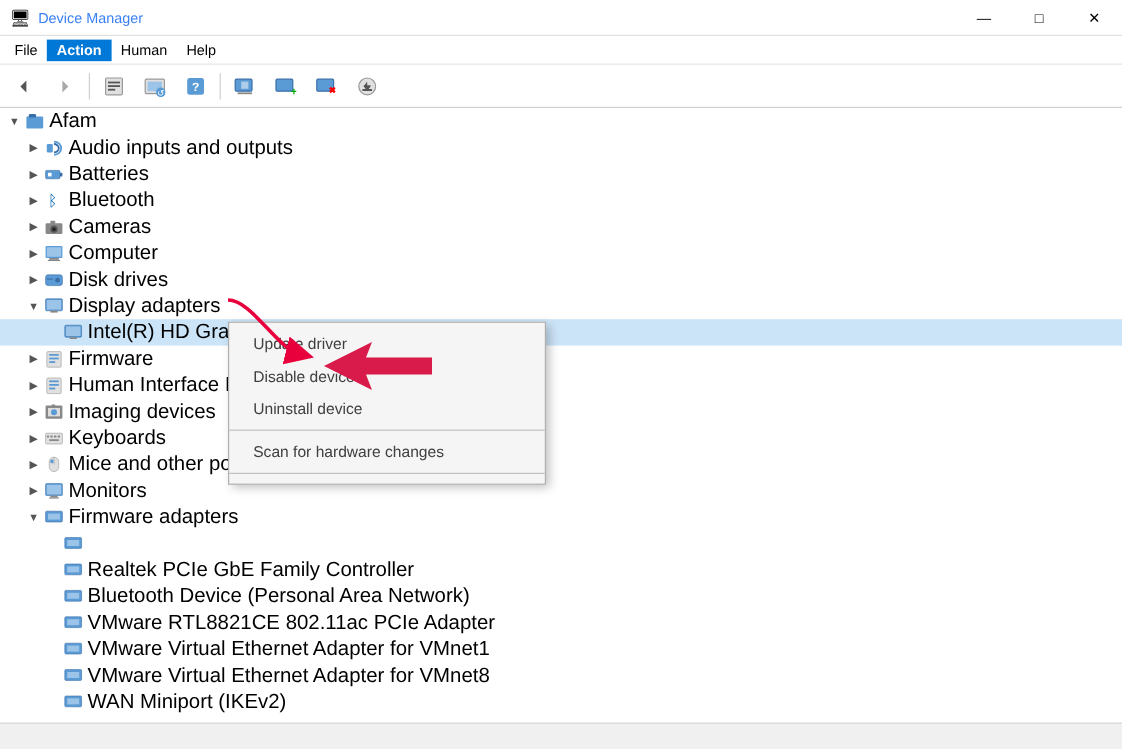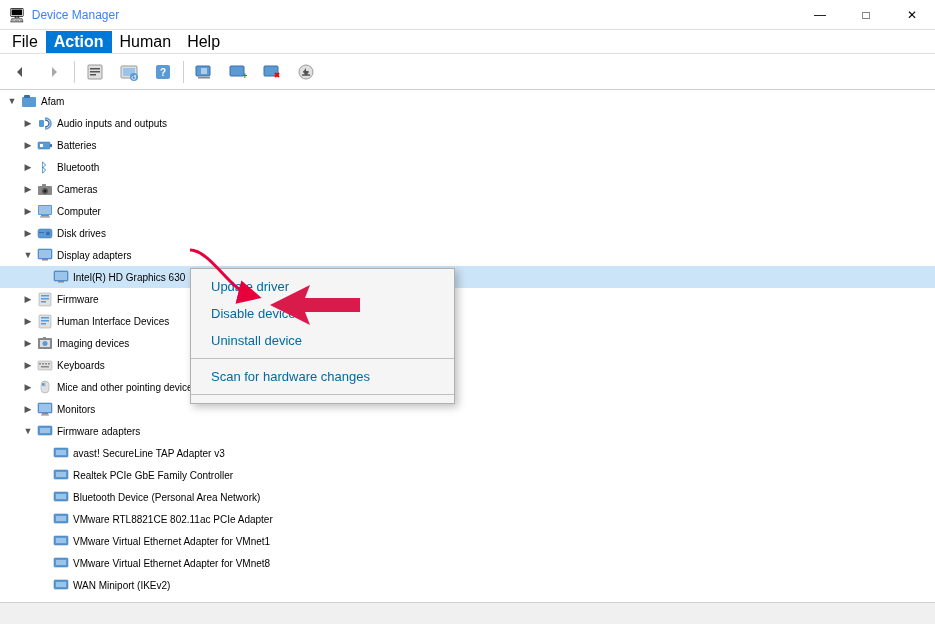--- a/index.html
+++ b/index.html
@@ -53,21 +53,21 @@
       background: #fff;
       height: 24px;
       display: flex;
       align-items: center;
       padding: 0 4px;
       border-bottom: 1px solid #e0e0e0;
     }
     .menu-item {
       padding: 2px 8px;
       cursor: pointer;
-      font-size: 16px;
+      font-size: 12px;
       color: #000;
     }
     .menu-item.active { background: #0078d7; color: #fff; font-weight: bold; }
 
     
     .toolbar {
       background: #fff;
       height: 36px;
       display: flex;
       align-items: center;
@@ -141,21 +141,21 @@
       height: 16px;
       display: flex;
       align-items: center;
       justify-content: center;
       margin-right: 3px;
       flex-shrink: 0;
       font-size: 13px;
     }
 
     .tree-label {
-      font-size: 10px;
+      font-size: 17px;
       color: #000;
     }
 
     
     .indent-0 { padding-left: 4px; }
     .indent-1 { padding-left: 20px; }
     .indent-2 { padding-left: 36px; }
 
     
     .context-menu {
@@ -166,21 +166,21 @@
       background: #f5f5f5;
       border: 1px solid #b0b0b0;
       box-shadow: 3px 3px 8px rgba(0,0,0,0.25);
       z-index: 100;
       padding: 4px 0;
     }
     .context-menu-item {
       padding: 6px 20px;
       cursor: pointer;
       font-size: 13px;
-      color: #0369a1;
+      color: #404040;
     }
     .context-menu-item.bold { font-weight: bold; }
     .context-menu-separator {
       height: 1px;
       background: #c0c0c0;
       margin: 4px 0;
     }
 
     
     .arrow-annotation {
@@ -477,21 +477,20 @@
   </div>
 
   <div class="tree-item indent-2">
     <span class="tree-toggle spacer"> </span>
     <span class="tree-icon">
       <svg width="16" height="16" viewBox="0 0 16 16">
           <rect x="1" y="3" width="14" height="9" rx="1" fill="#5b9bd5" stroke="#3a6ea8" stroke-width="0.5"></rect>
           <rect x="3" y="5" width="10" height="5" fill="#9bc4e8"></rect>
         </svg>
     </span>
-    <span class="tree-label">avast! SecureLine TAP Adapter v3</span>
   </div>
 
   <div class="tree-item indent-2">
     <span class="tree-toggle spacer"> </span>
     <span class="tree-icon">
       <svg width="16" height="16" viewBox="0 0 16 16">
           <rect x="1" y="3" width="14" height="9" rx="1" fill="#5b9bd5" stroke="#3a6ea8" stroke-width="0.5"></rect>
           <rect x="3" y="5" width="10" height="5" fill="#9bc4e8"></rect>
         </svg>
     </span>

